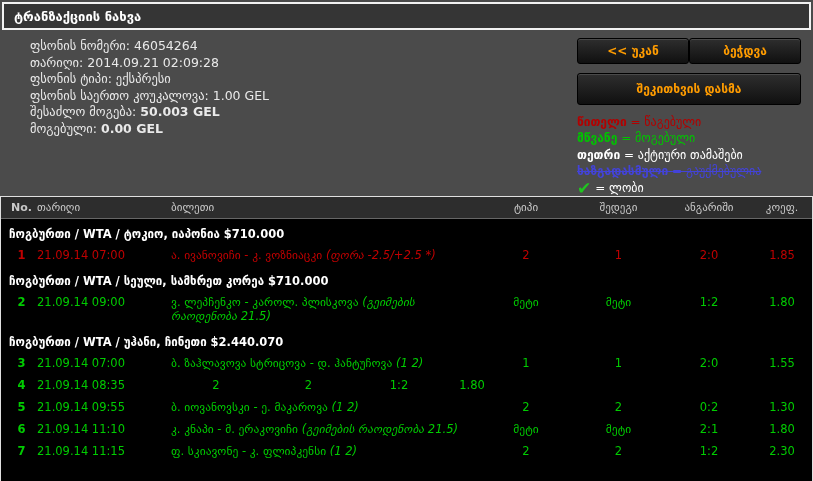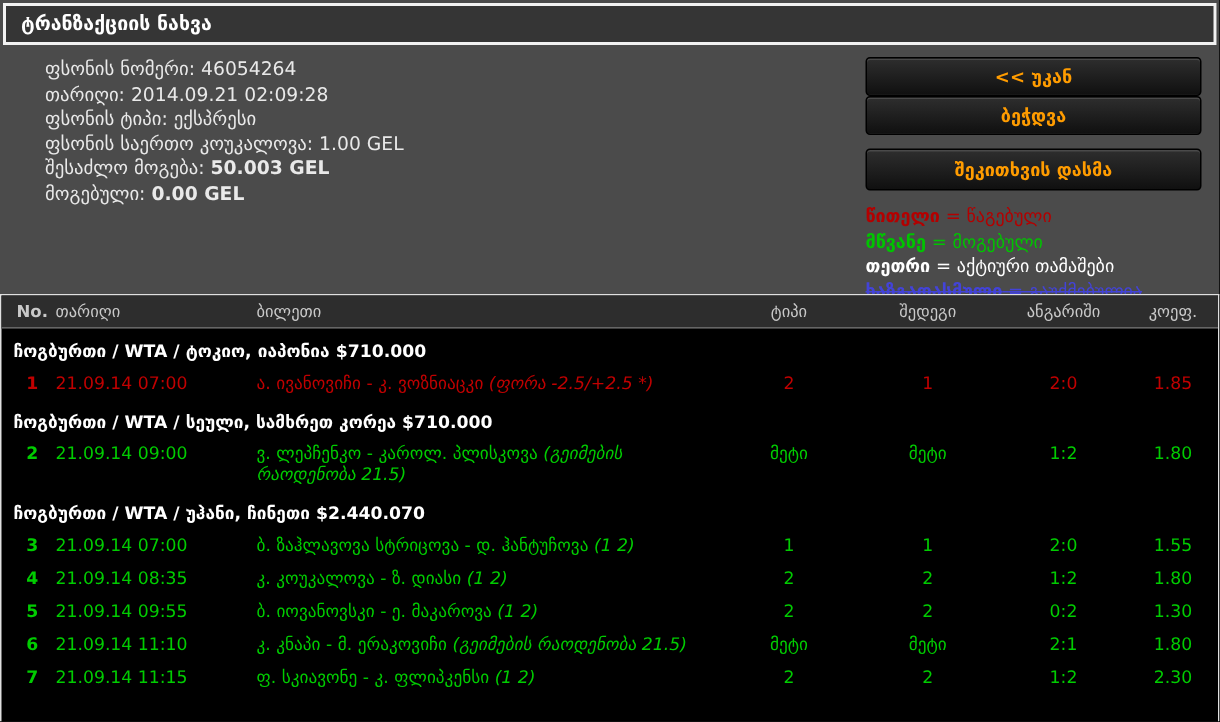--- a/index.html
+++ b/index.html
@@ -14,21 +14,21 @@
   .titlebar{
     margin:2px;border:2px solid #f2f2f2;background:#353535;
     color:#fff;font-weight:bold;font-size:13px;padding:5px 10px 4px 10px;
   }
 
   
   .top{height:158px;display:flex;justify-content:space-between;padding:6px 12px 0 30px;}
   .info{color:#e9e9e9;font-size:12.5px;line-height:16.5px;}
   .info-line .val-bold{font-weight:bold;}
   .side{width:224px;display:flex;flex-direction:column;}
-  .btn-row{display:flex;gap:0;flex-direction:column;}
+  .btn-row{display:flex;gap:0;}
   button{
     flex:1;cursor:pointer;
     background:linear-gradient(#2e2e2e,#101010);
     border:1px solid #000;border-radius:3px;
     box-shadow:inset 0 1px 0 #4a4a4a;
     color:#ff9c00;font-weight:bold;font-size:12px;
     font-family:"DejaVu Sans","Liberation Sans",sans-serif;
     padding:5px 4px;margin:0;
   }
   .btn-wide{margin-top:9px;padding:6px 4px;}
@@ -145,21 +145,20 @@
         <div class="c-ticket"><span>ბ. ზაჰლავოვა სტრიცოვა - დ. ჰანტუჩოვა</span> <span class="note">(1 2)</span></div>
         <div class="c-type">1</div>
         <div class="c-result">1</div>
         <div class="c-score">2:0</div>
         <div class="c-coef">1.55</div>
       </div>
 
       <div class="trow row-won">
         <div class="c-no">4</div>
         <div class="c-date">21.09.14 08:35</div>
-        <div class="c-ticket"><span>კ. კოუკალოვა - ზ. დიასი</span> <span class="note">(1 2)</span></div>
         <div class="c-type">2</div>
         <div class="c-result">2</div>
         <div class="c-score">1:2</div>
         <div class="c-coef">1.80</div>
       </div>
 
       <div class="trow row-won">
         <div class="c-no">5</div>
         <div class="c-date">21.09.14 09:55</div>
         <div class="c-ticket"><span>ბ. იოვანოვსკი - ე. მაკაროვა</span> <span class="note">(1 2)</span></div>

